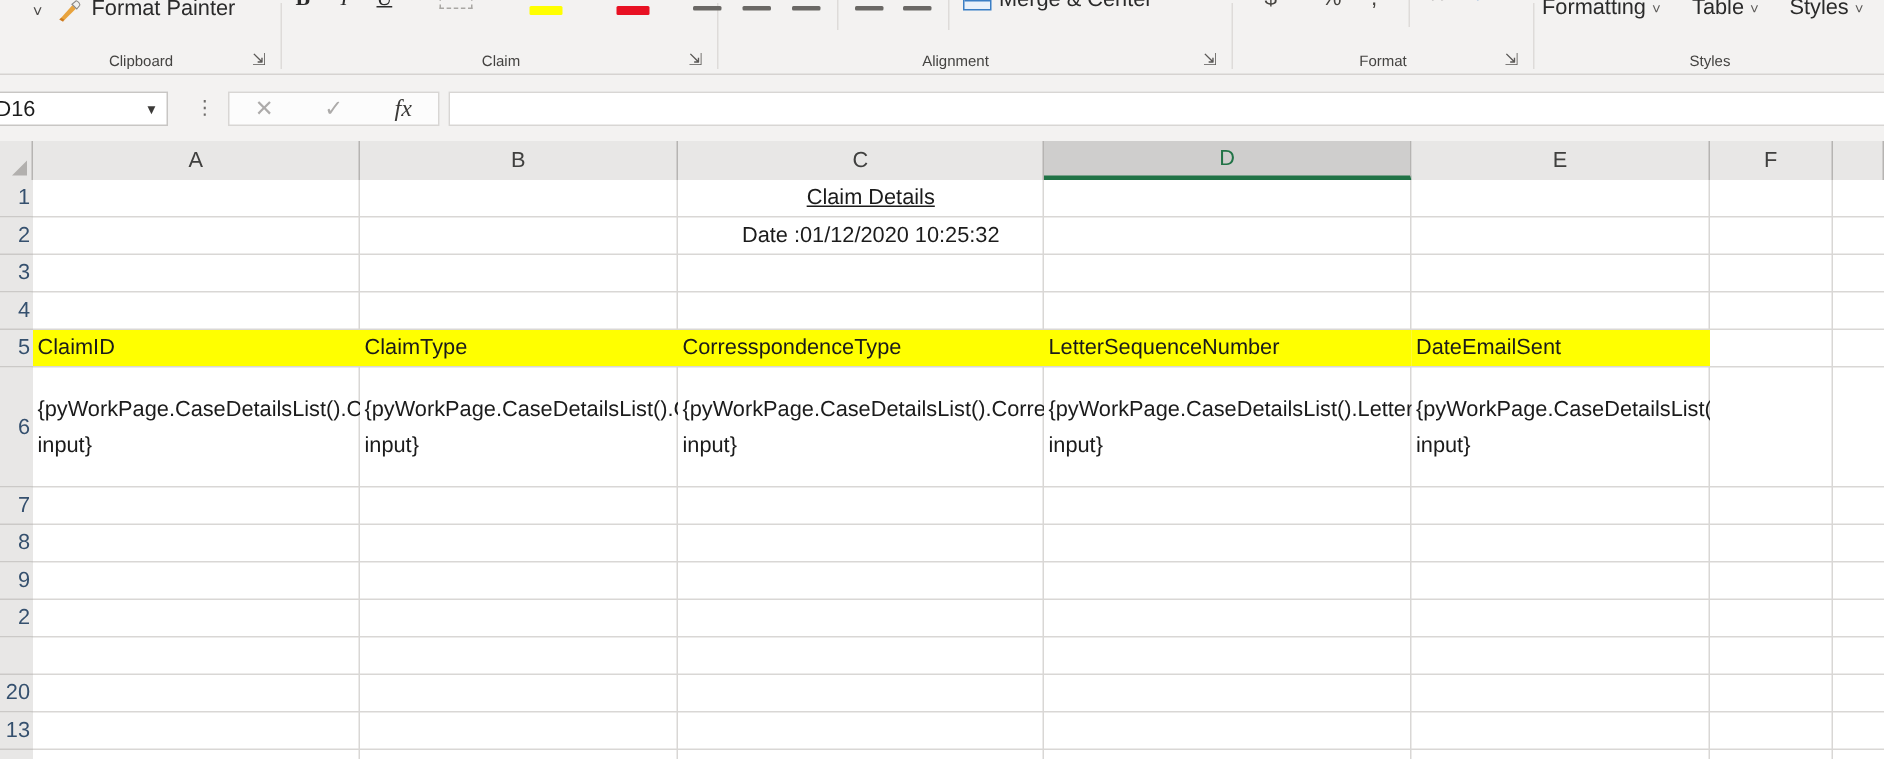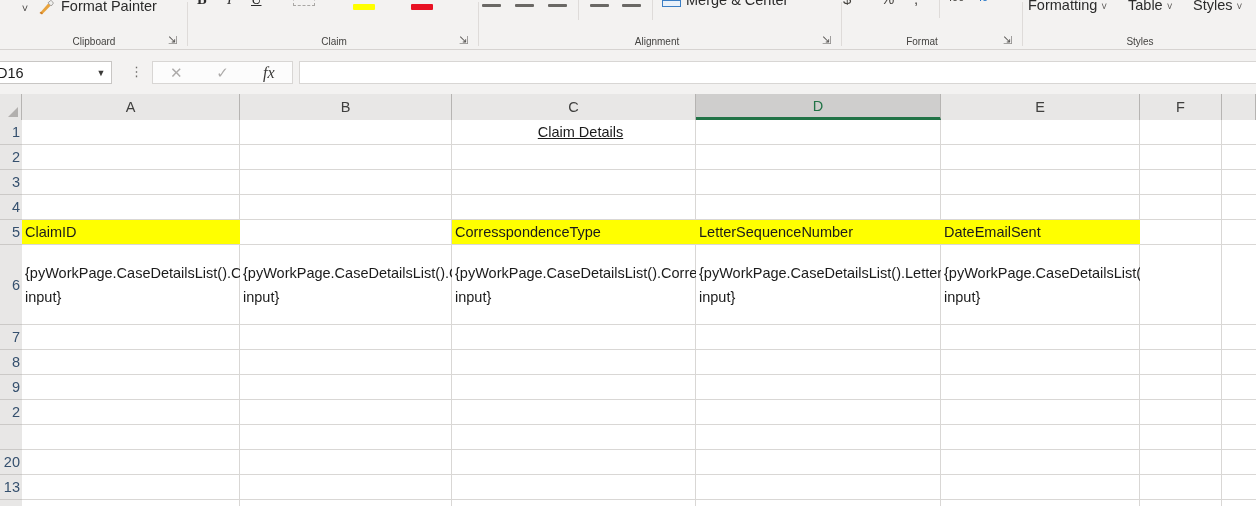--- a/index.html
+++ b/index.html
@@ -236,21 +236,21 @@
     <div class="txtlbl" style="left:38px; top:-9px; font-style:italic; font-family:'Liberation Serif',serif;">I</div>
     <div class="txtlbl" style="left:62px; top:-9px; text-decoration:underline; font-family:'Liberation Serif',serif;">U</div>
     <div class="dash-box" style="left:104px; top:-8px;"></div>
     <div class="swatch" style="left:164px; top:4px; width:22px; background:#ffff00;"></div>
     <div class="swatch" style="left:222px; top:4px; width:22px; background:#e81123;"></div>
     <div class="rgroup-label">Claim</div>
     <div class="dlg-launcher" style="right:8px;">⇲</div>
     <div class="rgroup-sep" style="right:0;"></div>
   </div>
 
-  <div class="rgroup" style="left:472px; width:370px;">
+  <div class="rgroup" style="left:452px; width:370px;">
     <div class="bar-icon" style="left:10px; top:4px; width:19px;"></div>
     <div class="bar-icon" style="left:43px; top:4px; width:19px;"></div>
     <div class="bar-icon" style="left:76px; top:4px; width:19px;"></div>
     <div class="rgroup-sep" style="left:106px; top:-2px; height:22px;"></div>
     <div class="bar-icon" style="left:118px; top:4px; width:19px;"></div>
     <div class="bar-icon" style="left:150px; top:4px; width:19px;"></div>
     <div class="rgroup-sep" style="left:180px; top:-2px; height:22px;"></div>
     <div class="merge-icon" style="left:190px; top:-6px;"></div>
     <div class="txtlbl" style="left:214px; top:-8px;">Merge &amp; Center</div>
     <div class="rgroup-label">Alignment</div>
@@ -348,22 +348,24 @@
 
     <div class="gline-v" style="left:217px; height:386px;"></div>
     <div class="gline-v" style="left:429px; height:386px;"></div>
     <div class="gline-v" style="left:673px; height:386px;"></div>
     <div class="gline-v" style="left:918px; height:386px;"></div>
     <div class="gline-v" style="left:1117px; height:386px;"></div>
     <div class="gline-v" style="left:1199px; height:386px;"></div>
 
     <div class="cell center" style="left:0px; top:0px; width:1117px; height:24px;text-decoration:underline;">Claim Details</div>
 
+    <div class="cell center" style="left:0px; top:25px; width:1117px; height:24px;">Date :01/12/2020   10:25:32</div>
 
     <div class="cell hl pad" style="left:0px;   top:100px; width:218px; height:24px;">ClaimID</div>
+    <div class="cell hl pad" style="left:218px; top:100px; width:212px; height:24px;">ClaimType</div>
     <div class="cell hl pad" style="left:430px; top:100px; width:244px; height:24px;">CorresspondenceType</div>
     <div class="cell hl pad" style="left:674px; top:100px; width:245px; height:24px;">LetterSequenceNumber</div>
     <div class="cell hl pad" style="left:919px; top:100px; width:199px; height:24px;">DateEmailSent</div>
 
     <div class="cell wrap pad" style="left:0px;   top:125px; width:218px; height:79px; display:flex; align-items:center;">{pyWorkPage.CaseDetailsList().ClaimID input}</div>
     <div class="cell wrap pad" style="left:218px; top:125px; width:212px; height:79px; display:flex; align-items:center;">{pyWorkPage.CaseDetailsList().ClaimType input}</div>
     <div class="cell wrap pad" style="left:430px; top:125px; width:244px; height:79px; display:flex; align-items:center;">{pyWorkPage.CaseDetailsList().CorresspondenceType input}</div>
     <div class="cell wrap pad" style="left:674px; top:125px; width:245px; height:79px; display:flex; align-items:center;">{pyWorkPage.CaseDetailsList().LetterSequenceNumber input}</div>
     <div class="cell wrap pad" style="left:919px; top:125px; width:199px; height:79px; display:flex; align-items:center;">{pyWorkPage.CaseDetailsList().DateEmailSent input}</div>
 

